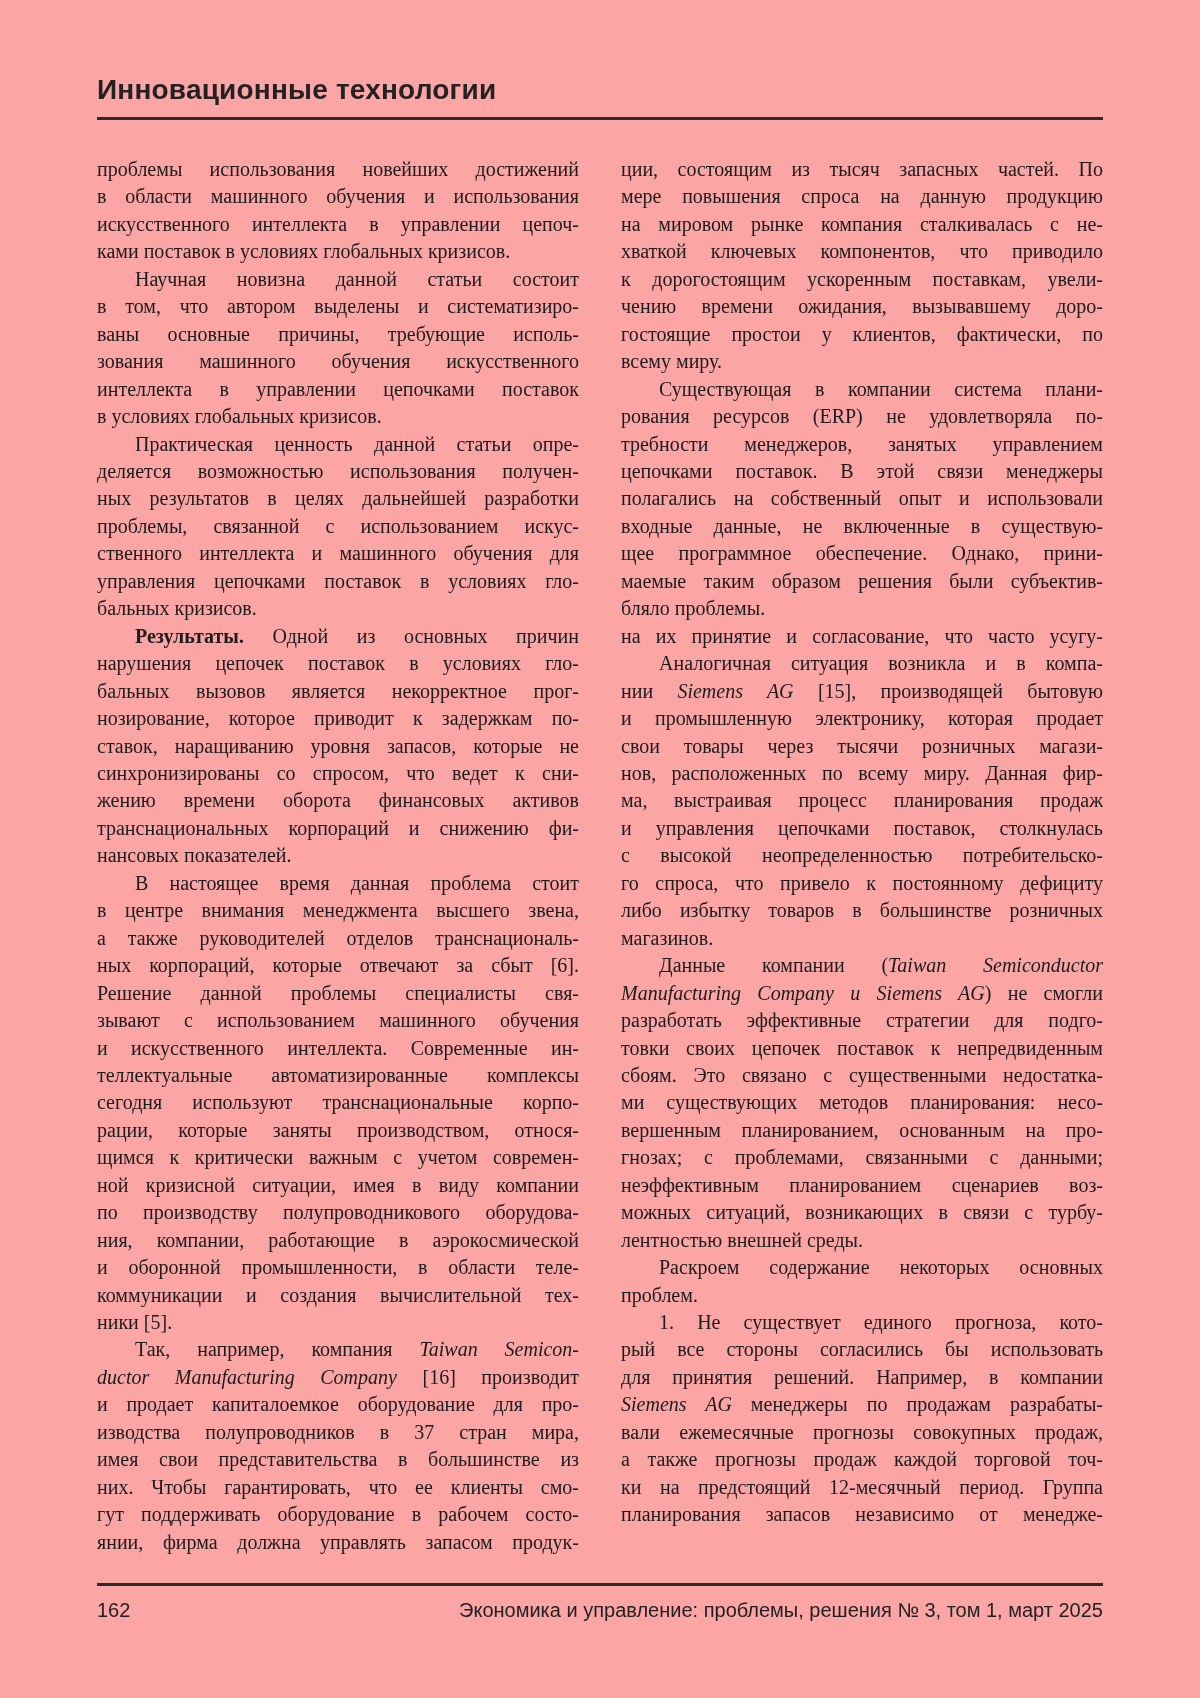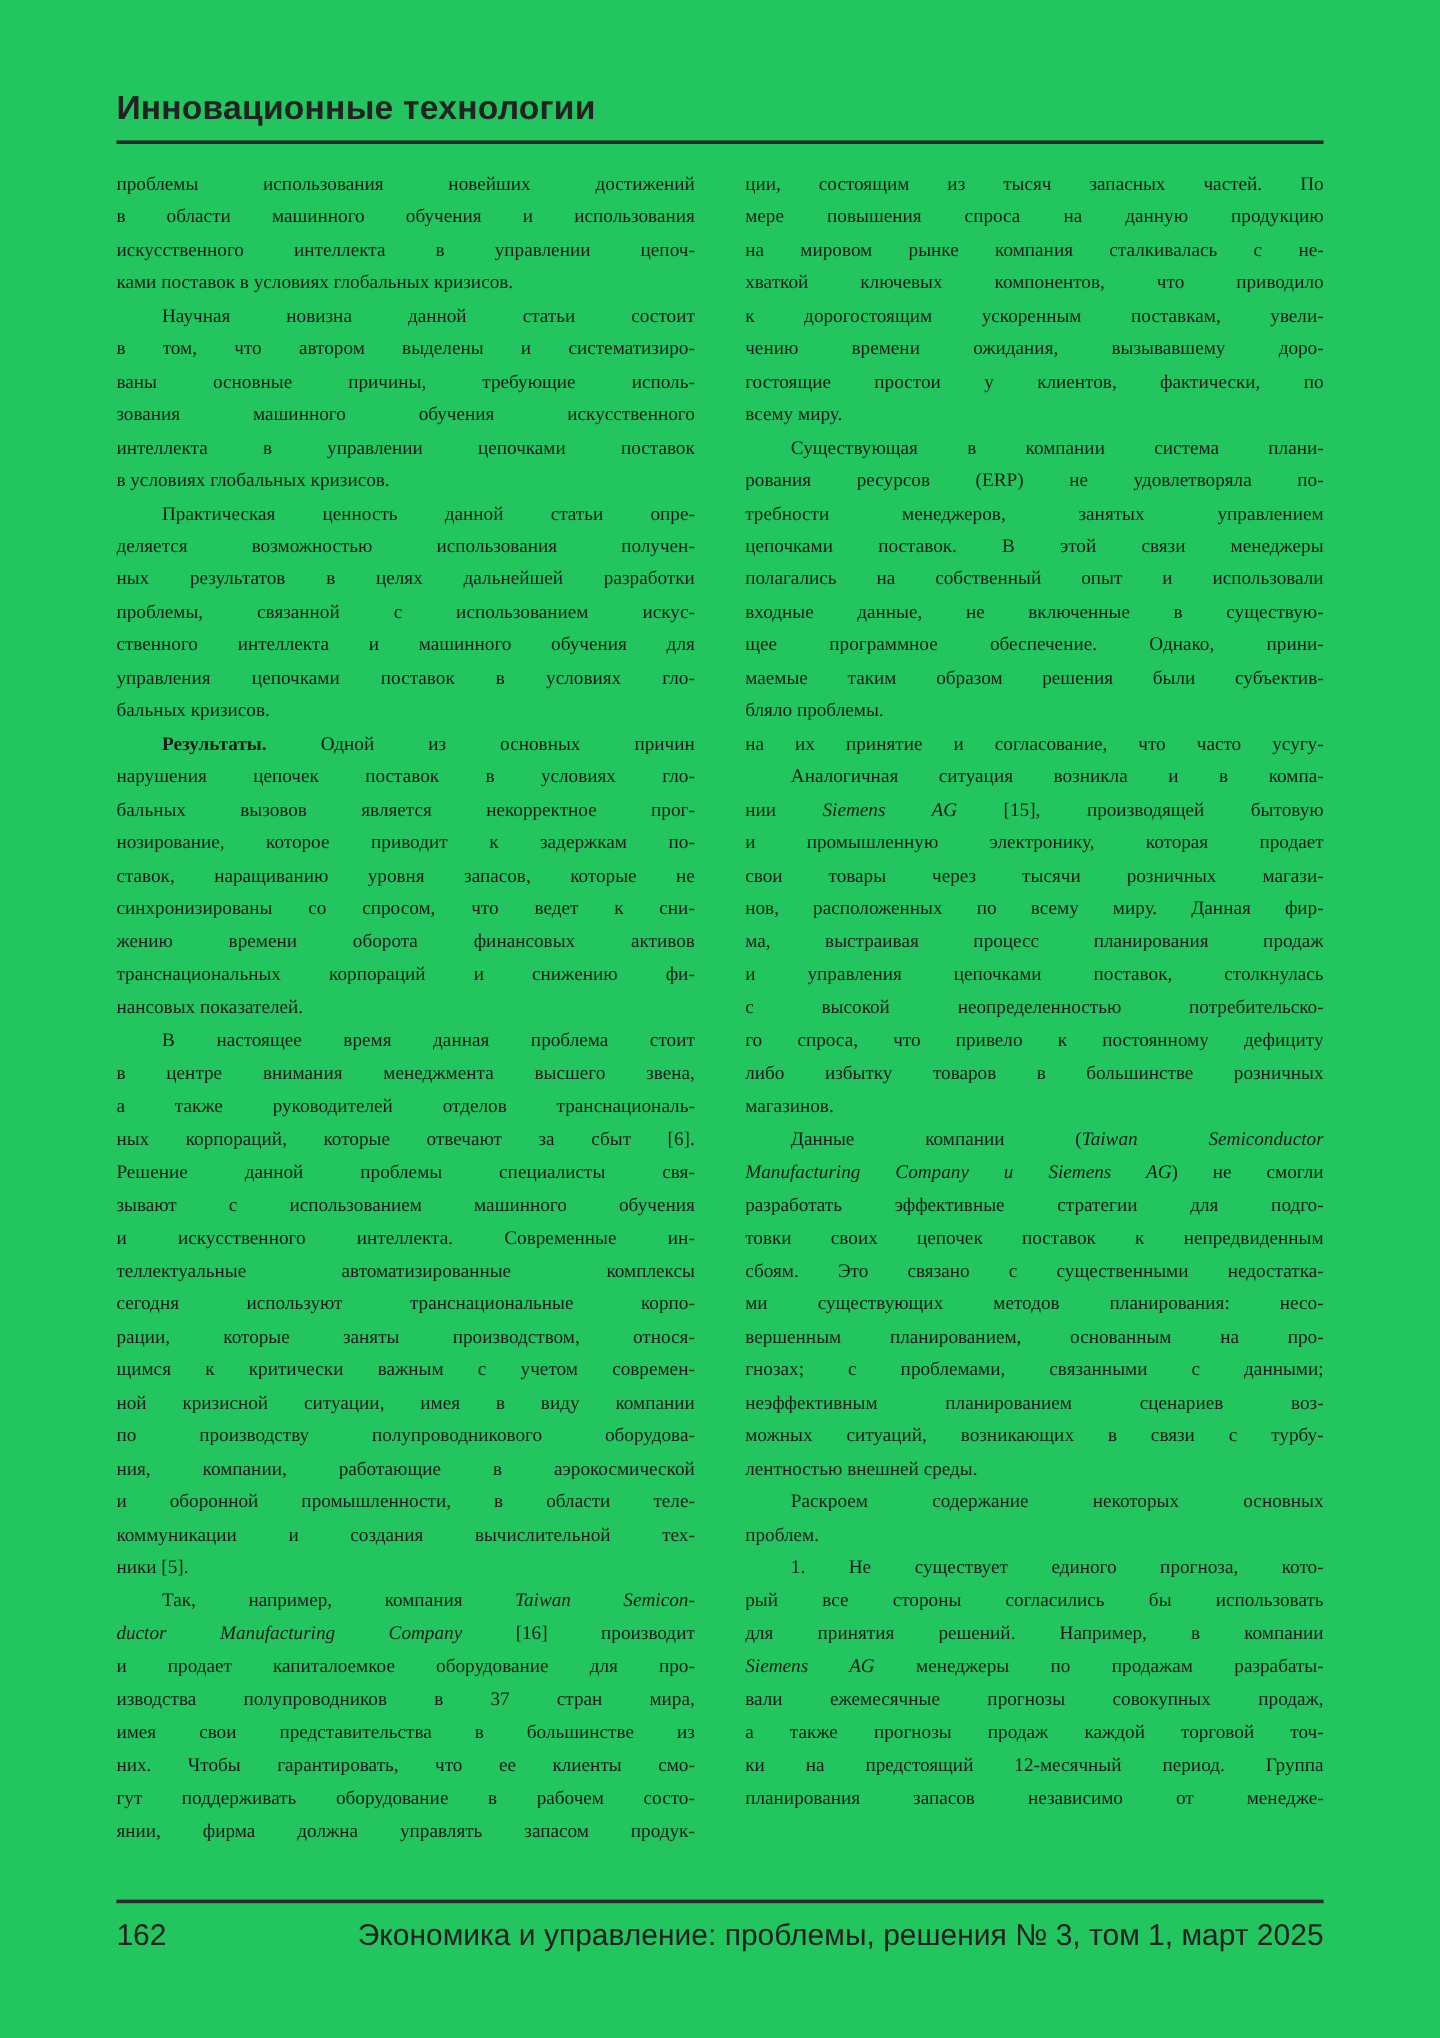--- a/index.html
+++ b/index.html
@@ -1,53 +1,53 @@
 <!DOCTYPE html>
 <html lang="ru"><head>
 <meta charset="utf-8">
 <style>
   html,body{margin:0;padding:0;background:#e8e8e8;}
   .page{
     position:relative;
     width:1200px;height:1698px;
-    background:#22c55e;
+    background:#fca5a5;
     font-family:"Liberation Serif", serif;
     color:#1c1c1c;
     overflow:hidden;
   }
   .running-head{
     position:absolute;left:97px;top:74px;width:1006px;
     font-family:"Liberation Sans", sans-serif;
     font-weight:bold;font-size:28px;color:#222;
     letter-spacing:.2px;
   }
   .rule{
     position:absolute;left:97px;width:1006px;height:3px;
     background:#2b2b2b;
   }
   .rule-top{top:117px;}
   .rule-bottom{top:1583px;}
   .columns{
     position:absolute;left:97px;top:140px;width:1006px;
     display:flex;gap:42px;
   }
-  .col{width:482px;font-size:16px;line-height:27.45px;}
+  .col{width:482px;font-size:20px;line-height:27.45px;margin-top:16px;}
   .line{
     text-align:justify;
     text-align-last:justify;
     overflow:hidden;
     white-space:normal;
   }
   .line.indent{padding-left:38px;}
   .line.last{text-align-last:left;}
   .footer-row{
     position:absolute;left:97px;top:1599px;width:1006px;
     display:flex;justify-content:space-between;align-items:baseline;
     font-family:"Liberation Sans", sans-serif;
-    font-size:25px;color:#222;
+    font-size:20px;color:#222;
   }
 </style>
 </head>
 <body>
 
 <div class="page">
 
   <div class="running-head">Инновационные технологии</div>
 
   <div class="rule rule-top"></div>

